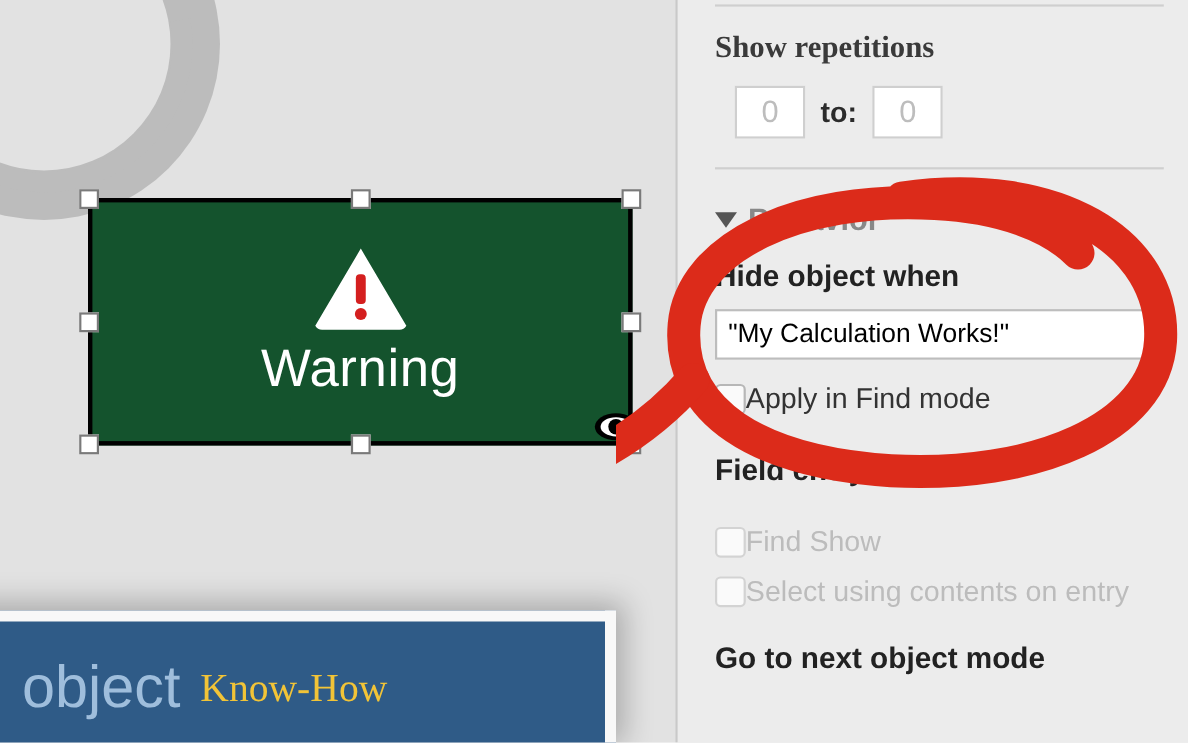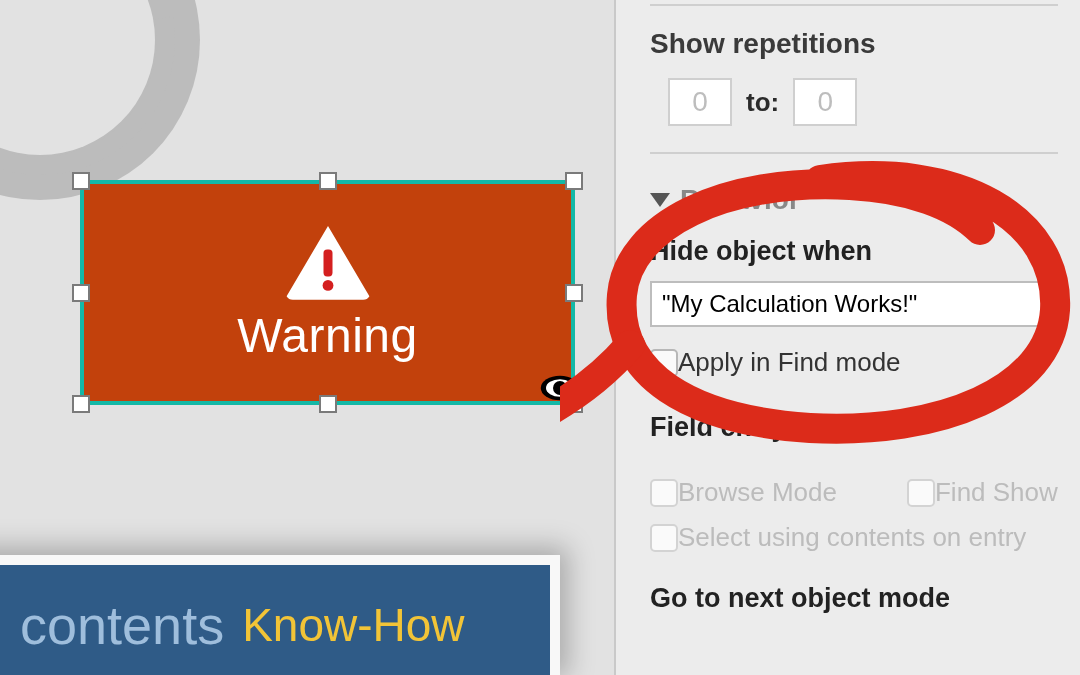--- a/index.html
+++ b/index.html
@@ -10,40 +10,40 @@
   .logo-frag { position: absolute; top: -120px; left: -120px; width: 320px; height: 320px; }
   .logo-frag .outer { position:absolute; inset:0; border-radius:50%; background:#bcbcbc; }
   .logo-frag .inner { position:absolute; top:45px; left:45px; width:230px; height:230px; border-radius:50%; background:#e2e2e2; }
   .logo-frag .swirl { position:absolute; top:25px; left:25px; width:270px; height:270px; border-radius:50%; border:18px solid #bcbcbc; border-top-color:transparent; border-left-color:transparent; transform:rotate(35deg);}
 
   
   .canvas { position:absolute; left:0; top:0; width:614px; height:675px; }
 
   
   .sel-wrap { position:absolute; left:80px; top:180px; width:495px; height:225px; }
-  .sel-border { position:absolute; inset:0; border:4px solid #14b8a6; background:#c2410c; }
+  .sel-border { position:absolute; inset:0; border:4px solid #000000; background:#14532d; }
   .warn-inner { position:absolute; inset:8px; display:flex; flex-direction:column; align-items:center; justify-content:center; gap:6px;}
   .warn-label { color:#fff; font-size:48px; font-weight:400; letter-spacing:0.5px; }
   .tri-icon { width:90px; height:80px; }
   .handle { position:absolute; width:18px; height:18px; background:#fff; border:2px solid #7a7a7a; }
   .h-tl { top:-8px; left:-8px;} .h-tr{top:-8px;right:-8px;} .h-bl{bottom:-8px;left:-8px;} .h-br{bottom:-8px;right:-8px;}
   .h-tm{top:-8px;left:calc(50% - 9px);} .h-bm{bottom:-8px;left:calc(50% - 9px);}
   .h-ml{left:-8px;top:calc(50% - 9px);} .h-mr{right:-8px;top:calc(50% - 9px);}
   .eye-badge { position:absolute; right:-6px; bottom:-4px; width:42px; height:42px; display:flex; align-items:center; justify-content:center; }
 
   
   .banner { position:absolute; left:-40px; bottom:-10px; width:600px; height:130px; background:#2f5b87; border-top:10px solid #f8f8f8; border-right:10px solid #f8f8f8; box-shadow: 8px -8px 25px rgba(0,0,0,0.25); display:flex; align-items:center; padding-left:60px;}
   .banner .t1 { color:#9fbedc; font-size:54px; font-weight:400; }
-  .banner .t2 { color:#f2c437; font-size:46px; font-weight:500; margin-left:18px;}
+  .banner .t2 { color:#f2c437; font-size:36px; font-weight:500; margin-left:18px;font-family:Liberation Serif, serif;}
 
   
   .inspector { position:absolute; right:0; top:0; width:466px; height:675px; background:#ececec; border-left:2px solid #c9c9c9; filter: blur(0.3px); }
   .ins-pad { padding: 0 22px 0 34px; }
   .divider { height:2px; background:#cfcfcf; margin: 0 0 0 0;}
-  .sec-title { font-size:28px; font-weight:700; color:#3a3a3a; margin-top:22px; }
+  .sec-title { font-size:28px; font-weight:700; color:#3a3a3a; margin-top:22px;font-family:Liberation Serif, serif; }
   .rep-row { display:flex; align-items:center; gap:14px; margin-top:18px; margin-left:18px;}
   .rep-box { width:64px; height:48px; border:2px solid #cfcfcf; background:#fff; color:#bdbdbd; font-size:28px; display:flex; align-items:center; justify-content:center;}
   .rep-to { font-size:26px; color:#2b2b2b; font-weight:600;text-align:right;}
 
   .behav-header { display:flex; align-items:center; gap:10px; margin-top:30px; font-size:28px; font-weight:700; color:#888;}
   .disclosure { width:0;height:0;border-left:10px solid transparent;border-right:10px solid transparent;border-top:14px solid #555; }
 
   .sub-label { font-size:27px; font-weight:700; color:#222; margin-top:20px;}
   .calc-field { margin-top:14px; }
   .calc-field input { width:100%; height:46px; border:2px solid #bdbdbd; background:#fff; font-size:24px; padding:0 10px; font-family:inherit;}
@@ -95,21 +95,21 @@
       <div class="eye-badge">
         <svg viewBox="0 0 48 48" width="42" height="42">
           <ellipse cx="24" cy="24" rx="22" ry="14" fill="#000"></ellipse>
           <ellipse cx="24" cy="24" rx="16" ry="10" fill="#fff"></ellipse>
           <circle cx="24" cy="24" r="8" fill="#000"></circle>
         </svg>
       </div>
     </div>
 
     <div class="banner">
-      <span class="t1">contents</span>
+      <span class="t1">object</span>
       <span class="t2">Know-How</span>
     </div>
   </div>
 
   <div class="inspector">
     <div class="ins-pad">
       <div class="divider" style="margin-top:4px"></div>
 
       <div class="sec-title">Show repetitions</div>
       <div class="rep-row">
@@ -131,24 +131,20 @@
       </div>
       <div class="chk-row">
         <div class="chk"></div>
         <div class="chk-label">Apply in Find mode</div>
       </div>
 
       <div class="sub-label" style="margin-top:34px">Field entry</div>
       <div class="twocol" style="margin-top:14px">
         <div class="chk-row grey">
           <div class="chk"></div>
-          <div class="chk-label">Browse Mode</div>
-        </div>
-        <div class="chk-row grey">
-          <div class="chk"></div>
           <div class="chk-label">Find Show</div>
         </div>
       </div>
       <div class="chk-row grey" style="margin-top:14px">
         <div class="chk"></div>
         <div class="chk-label">Select using contents on entry</div>
       </div>
 
       <div class="sub-label" style="margin-top:30px">Go to next object mode</div>
       <div class="threecol" style="margin-top:14px">

